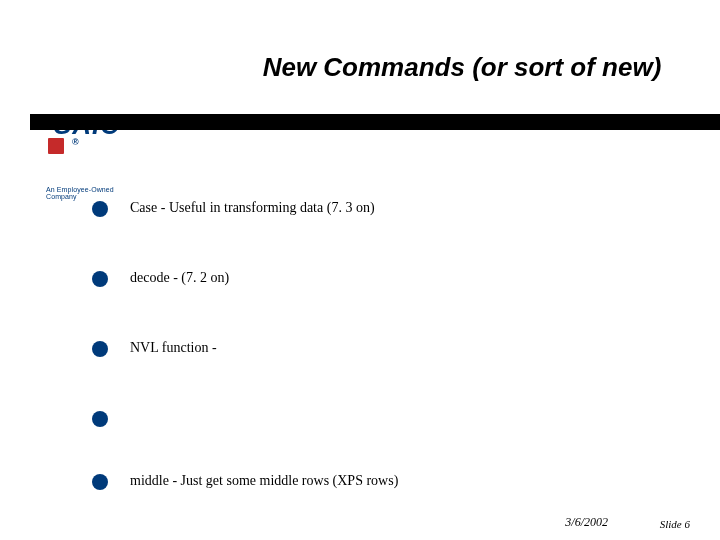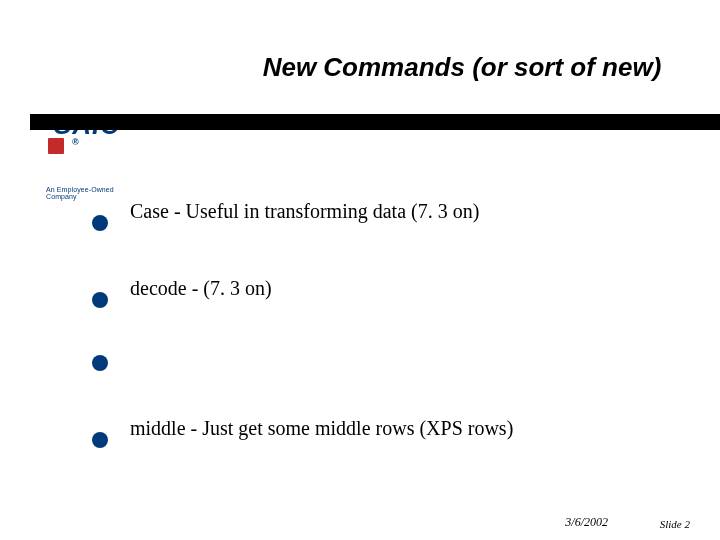--- a/index.html
+++ b/index.html
@@ -6,21 +6,21 @@
   html, body { width: 720px; height: 540px; background: #fff; font-family: "Times New Roman", Times, serif; color: #000; }
   .slide { position: relative; width: 720px; height: 540px; }
   .title { position: absolute; top: 28px; left: 0; right: 0; text-align: center; font-family: Arial, Helvetica, sans-serif; font-weight: bold; font-style: italic; font-size: 26px; padding-left: 180px; }
   .logo-block { position: absolute; top: 64px; left: 14px; width: 120px; margin-top: 16px; }
   .logo-main { font-family: Arial, Helvetica, sans-serif; font-weight: 900; font-style: italic; font-size: 26px; letter-spacing: 1px; color: #003a7a; line-height: 1; }
   .logo-main .dash { display:inline-block; width:14px; height:5px; background:#c52a2a; margin-left:2px; vertical-align: 10px; border-radius:1px; }
   .logo-reg { font-size: 9px; vertical-align: top; color:#003a7a; font-style: normal; }
   .logo-tag { font-family: Arial, Helvetica, sans-serif; font-size: 7px; color:#003a7a; margin-top: 2px; letter-spacing: 0.1px; }
   .rule { position: absolute; top: 98px; left: 14px; right: 14px; height: 4px; background: #000; }
   .content { position: absolute; top: 160px; left: 60px; right: 40px; }
-  .item { display: flex; align-items: flex-end; margin-bottom: 22px; font-size: 20px; font-family: "Times New Roman", Times, serif; }
+  .item { display: flex; align-items: flex-start; margin-bottom: 22px; font-size: 14px; font-family: "Times New Roman", Times, serif; }
   .bullet { width: 10px; height: 10px; background: #003a7a; border-radius: 50%; flex: 0 0 auto; margin-top: 9px; margin-right: 14px; }
   .footer-date { position: absolute; bottom: 18px; right: 120px; font-family: "Times New Roman", Times, serif; font-size: 12px; font-style: italic; }
   .footer-slide { position: absolute; bottom: 18px; right: 38px; font-family: "Times New Roman", Times, serif; font-style: italic; font-size: 11px; }
 </style>
 </head>
 <body>
 
 <div class="slide">
 
   <div class="title">New Commands (or sort of new)</div>
@@ -34,27 +34,31 @@
 
   <div class="rule"></div>
 
   <div class="content">
     <div class="item">
       <span class="bullet"></span>
       <span>Case - Useful in transforming data (7. 3 on)</span>
     </div>
     <div class="item">
       <span class="bullet"></span>
-      <span>decode - (7. 3 on)</span>
+      <span>decode - (7. 2 on)</span>
+    </div>
+    <div class="item">
+      <span class="bullet"></span>
+      <span>NVL function -</span>
     </div>
     <div class="item">
       <span class="bullet"></span>
     </div>
     <div class="item">
       <span class="bullet"></span>
       <span>middle - Just get some middle rows (XPS rows)</span>
     </div>
   </div>
 
   <div class="footer-date">3/6/2002</div>
-  <div class="footer-slide">Slide 2</div>
+  <div class="footer-slide">Slide 6</div>
 
 </div>
 
 </body></html>

